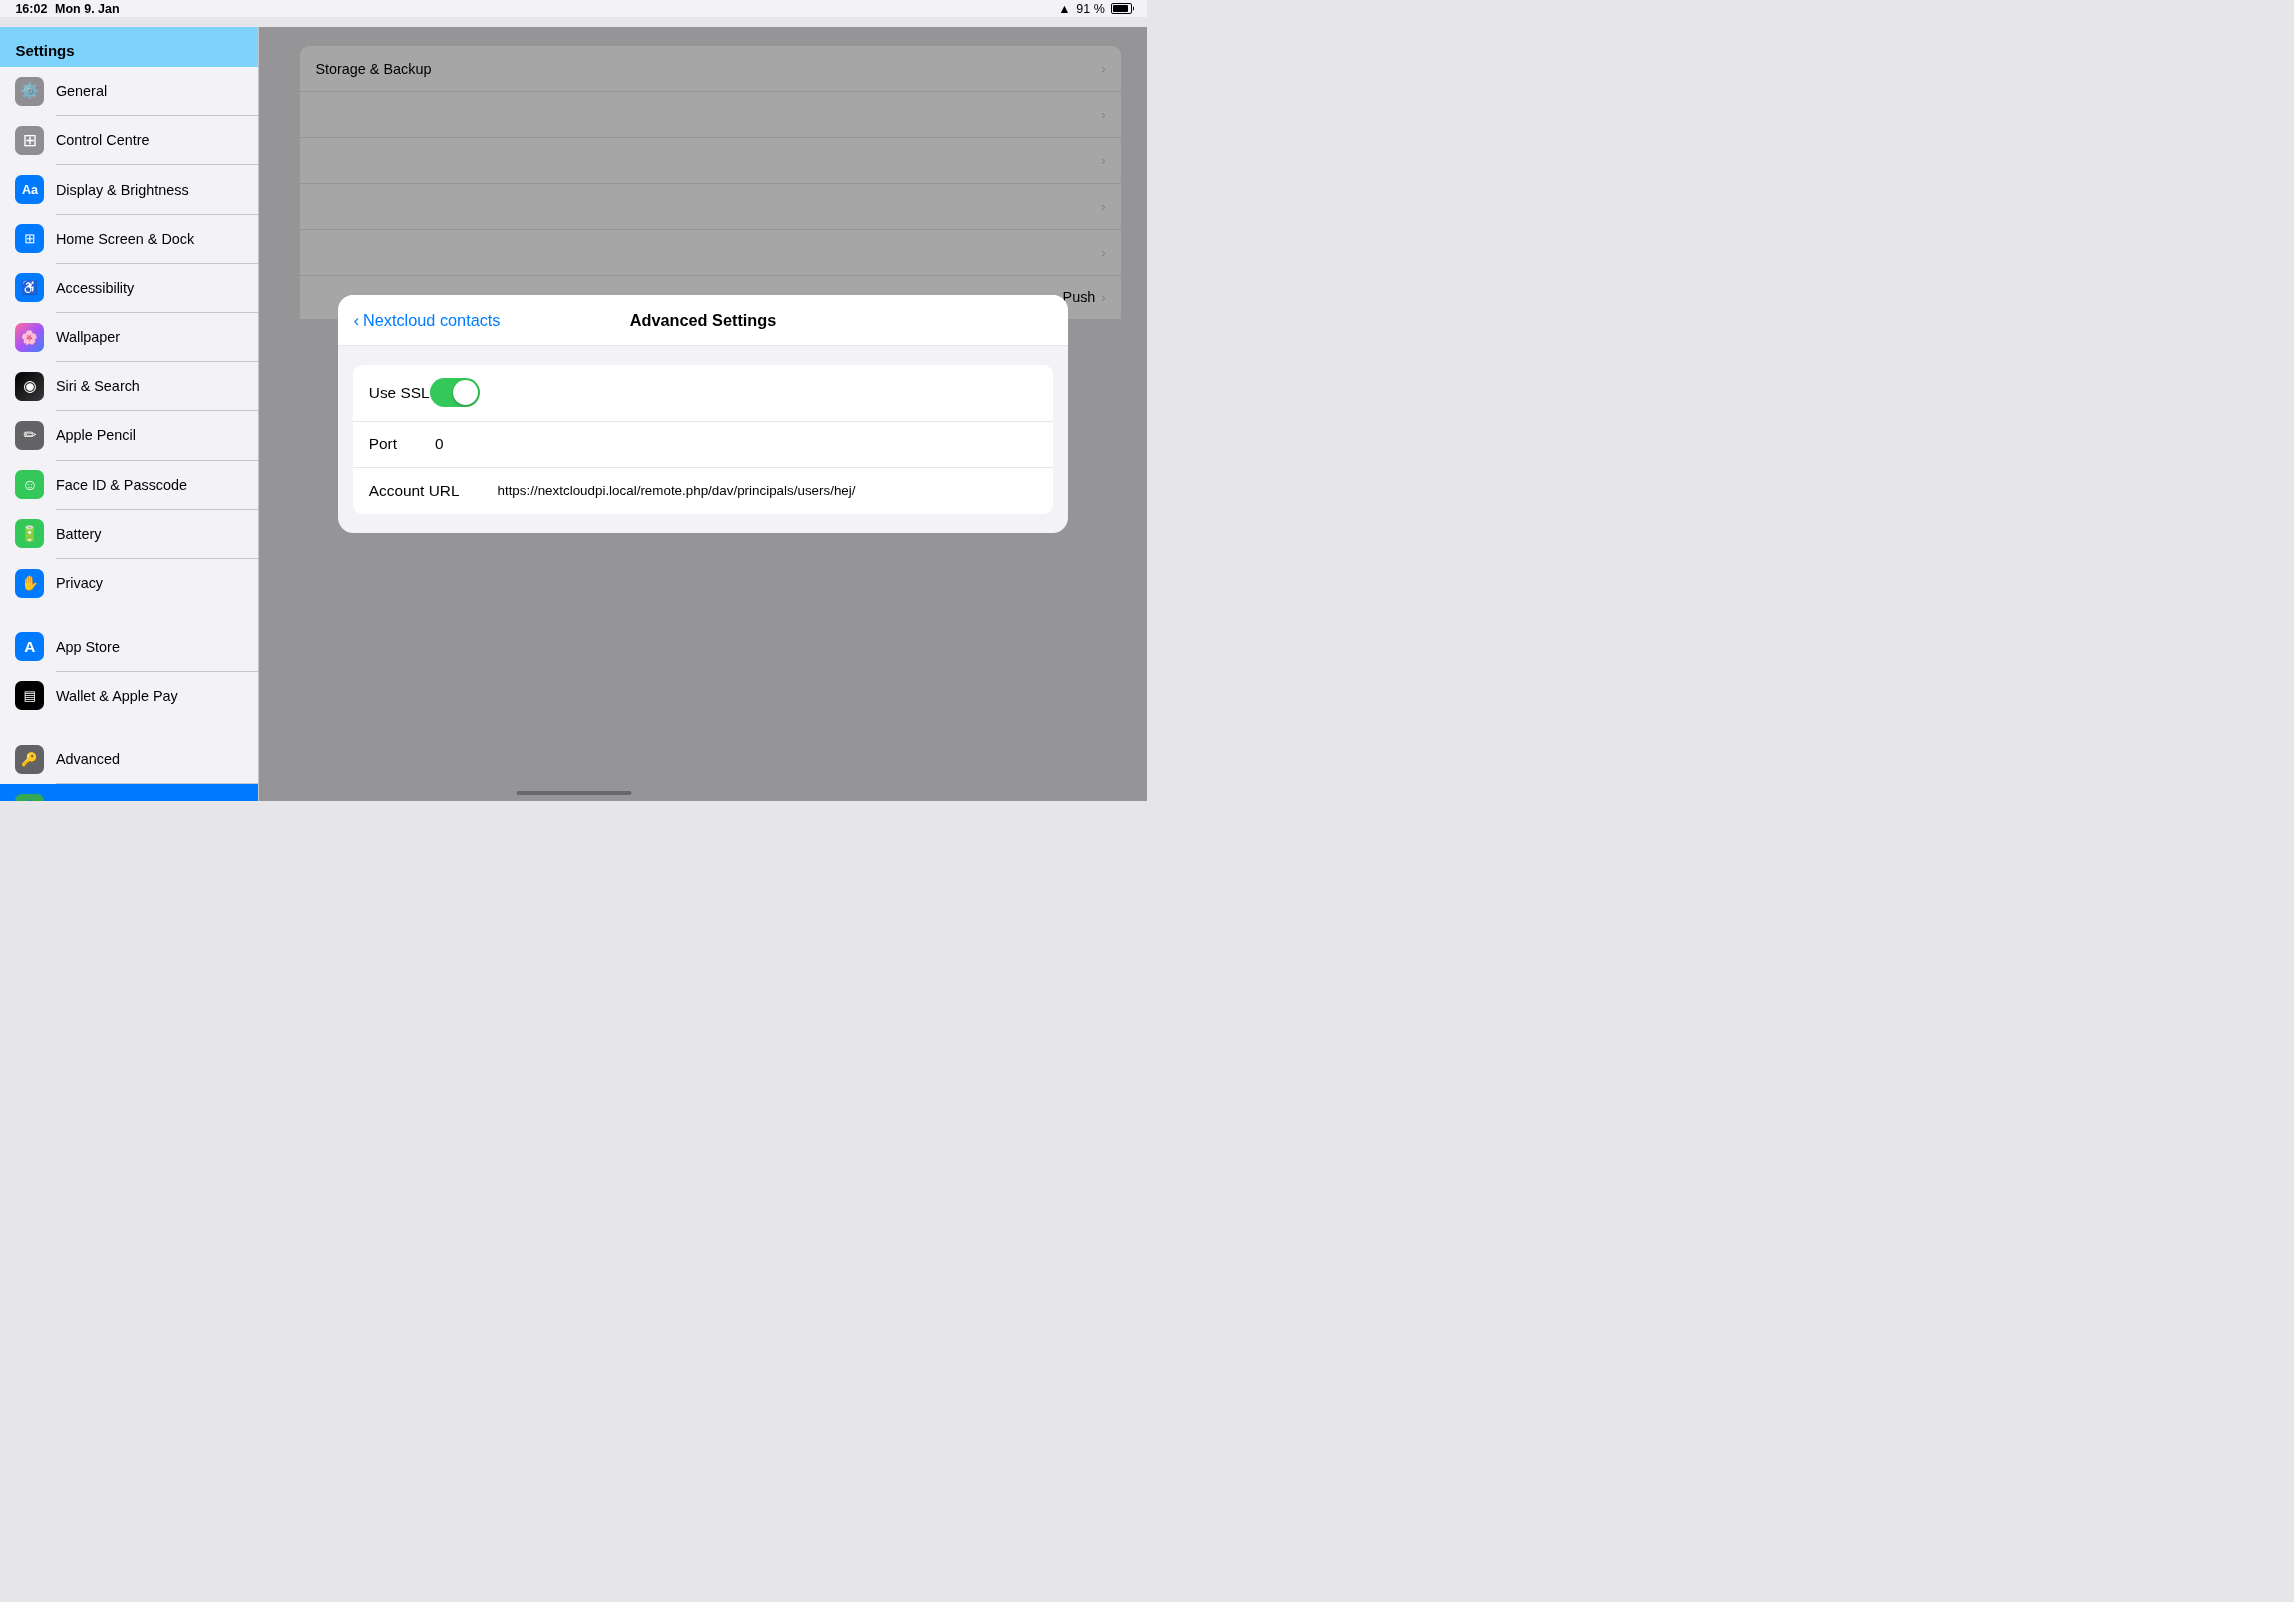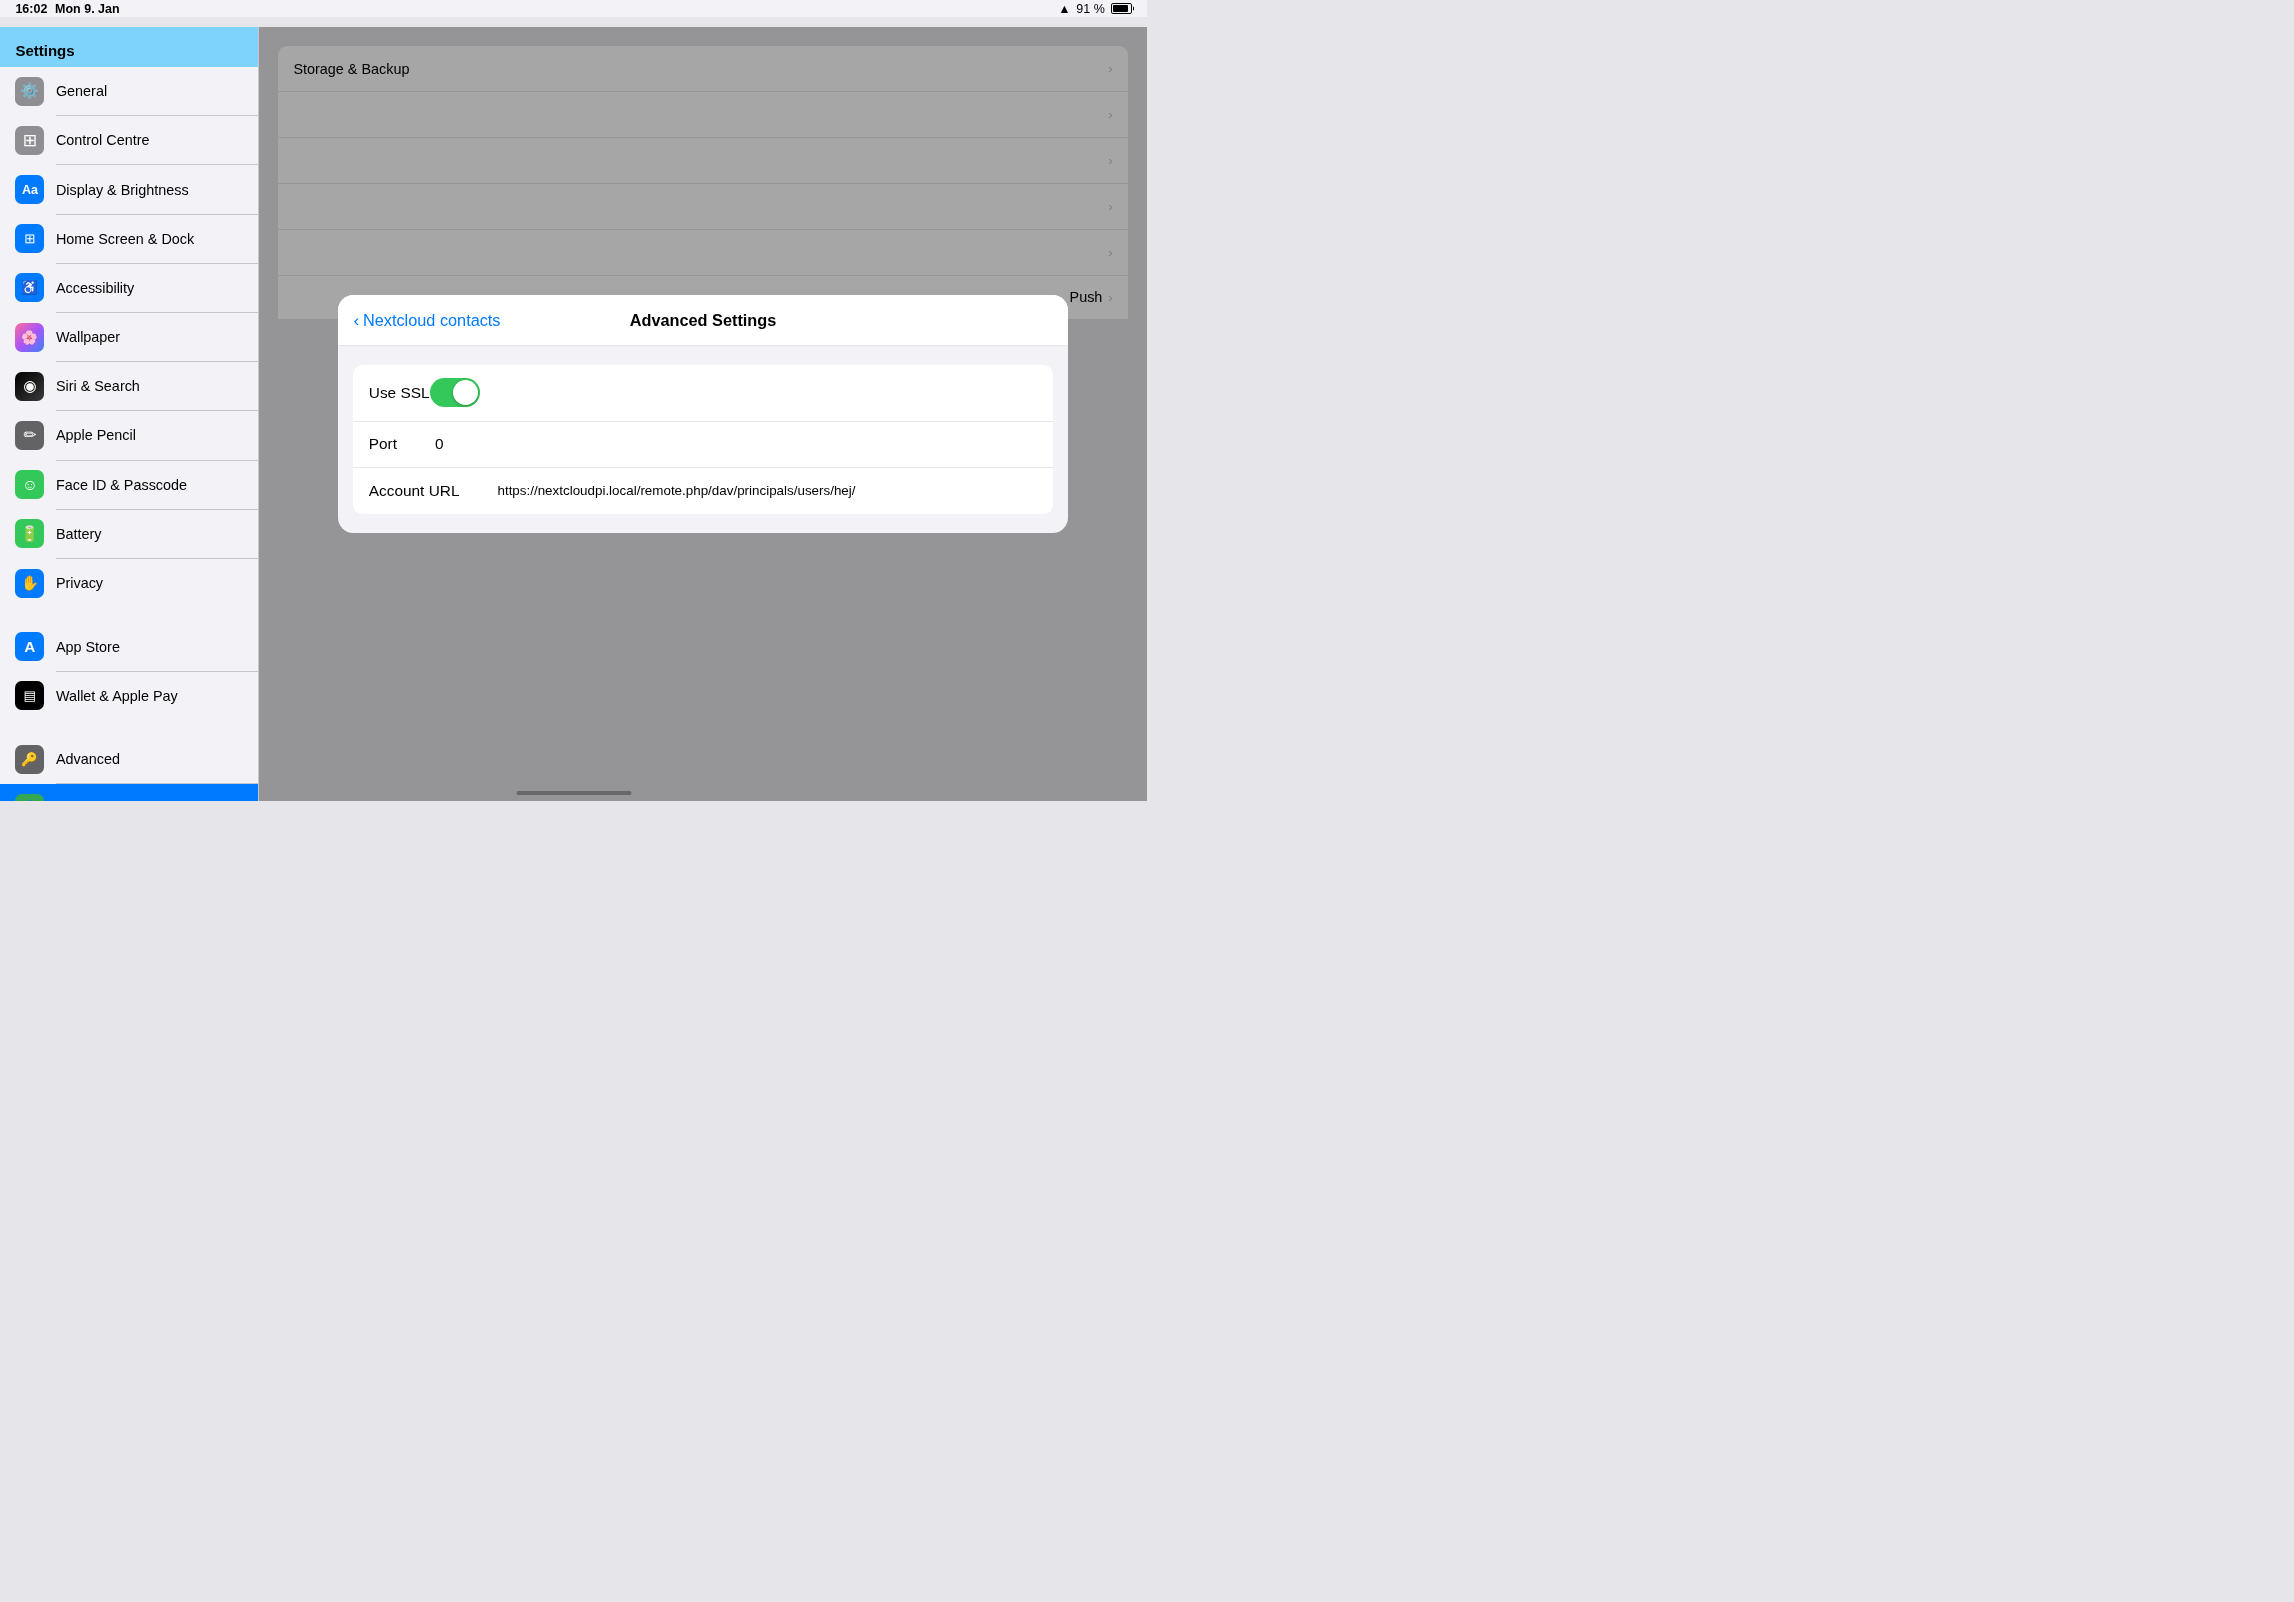--- a/index.html
+++ b/index.html
@@ -392,21 +392,21 @@
       <div class="divider"></div>
 
       <div class="sidebar-item active">
         <div class="item-icon" style="background:#34a853;font-size:15.4px;">👤</div>
 
       </div>
     </div>
   </div>
 
   <div class="right-panel">
-    <div style="padding:19px 19px 0;">
+    <div style="padding:19px 26px 0;margin-left:15px;">
       <div style="background:#fff;border-radius:9.6px 9.6px 0 0;overflow:hidden;">
         <div class="bg-row">
           <span>Storage &amp; Backup</span>
           <span class="bg-chevron">›</span>
         </div>
         <div class="bg-row">
           <span></span>
           <span class="bg-chevron">›</span>
         </div>
         <div class="bg-row">

